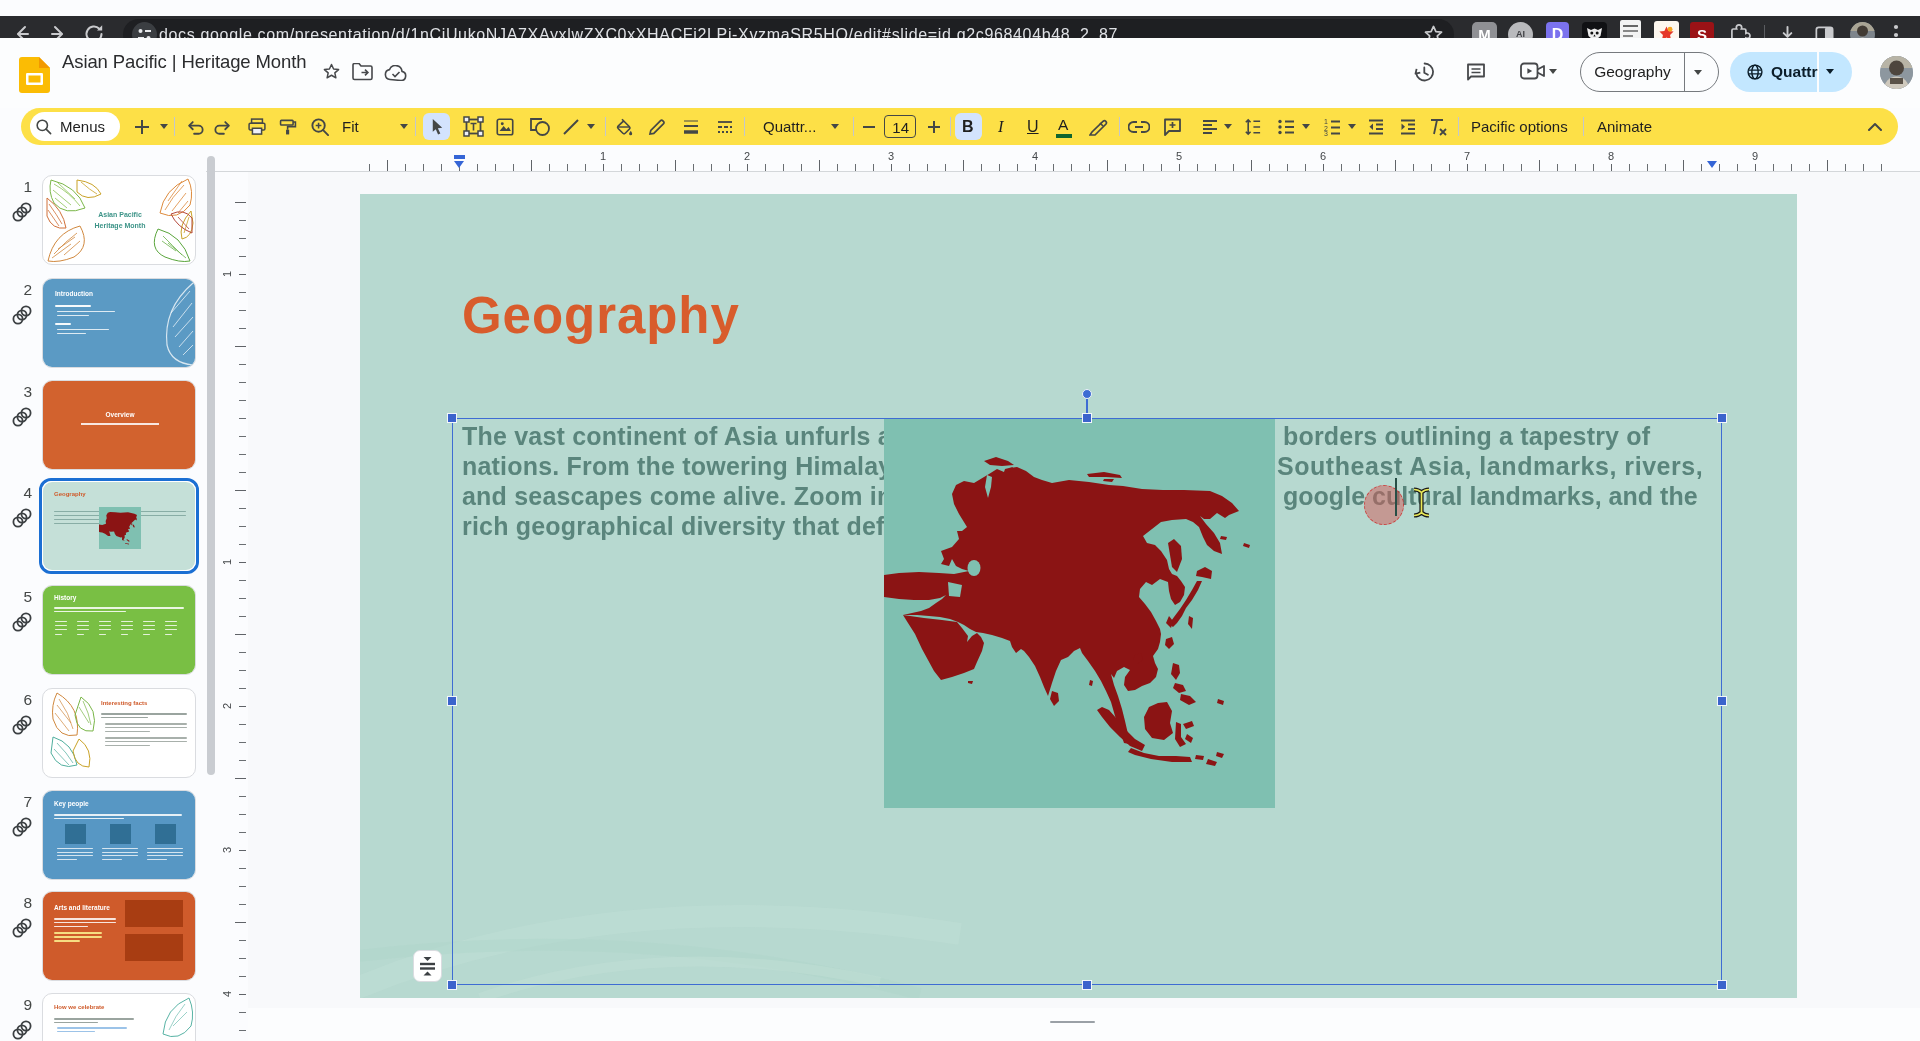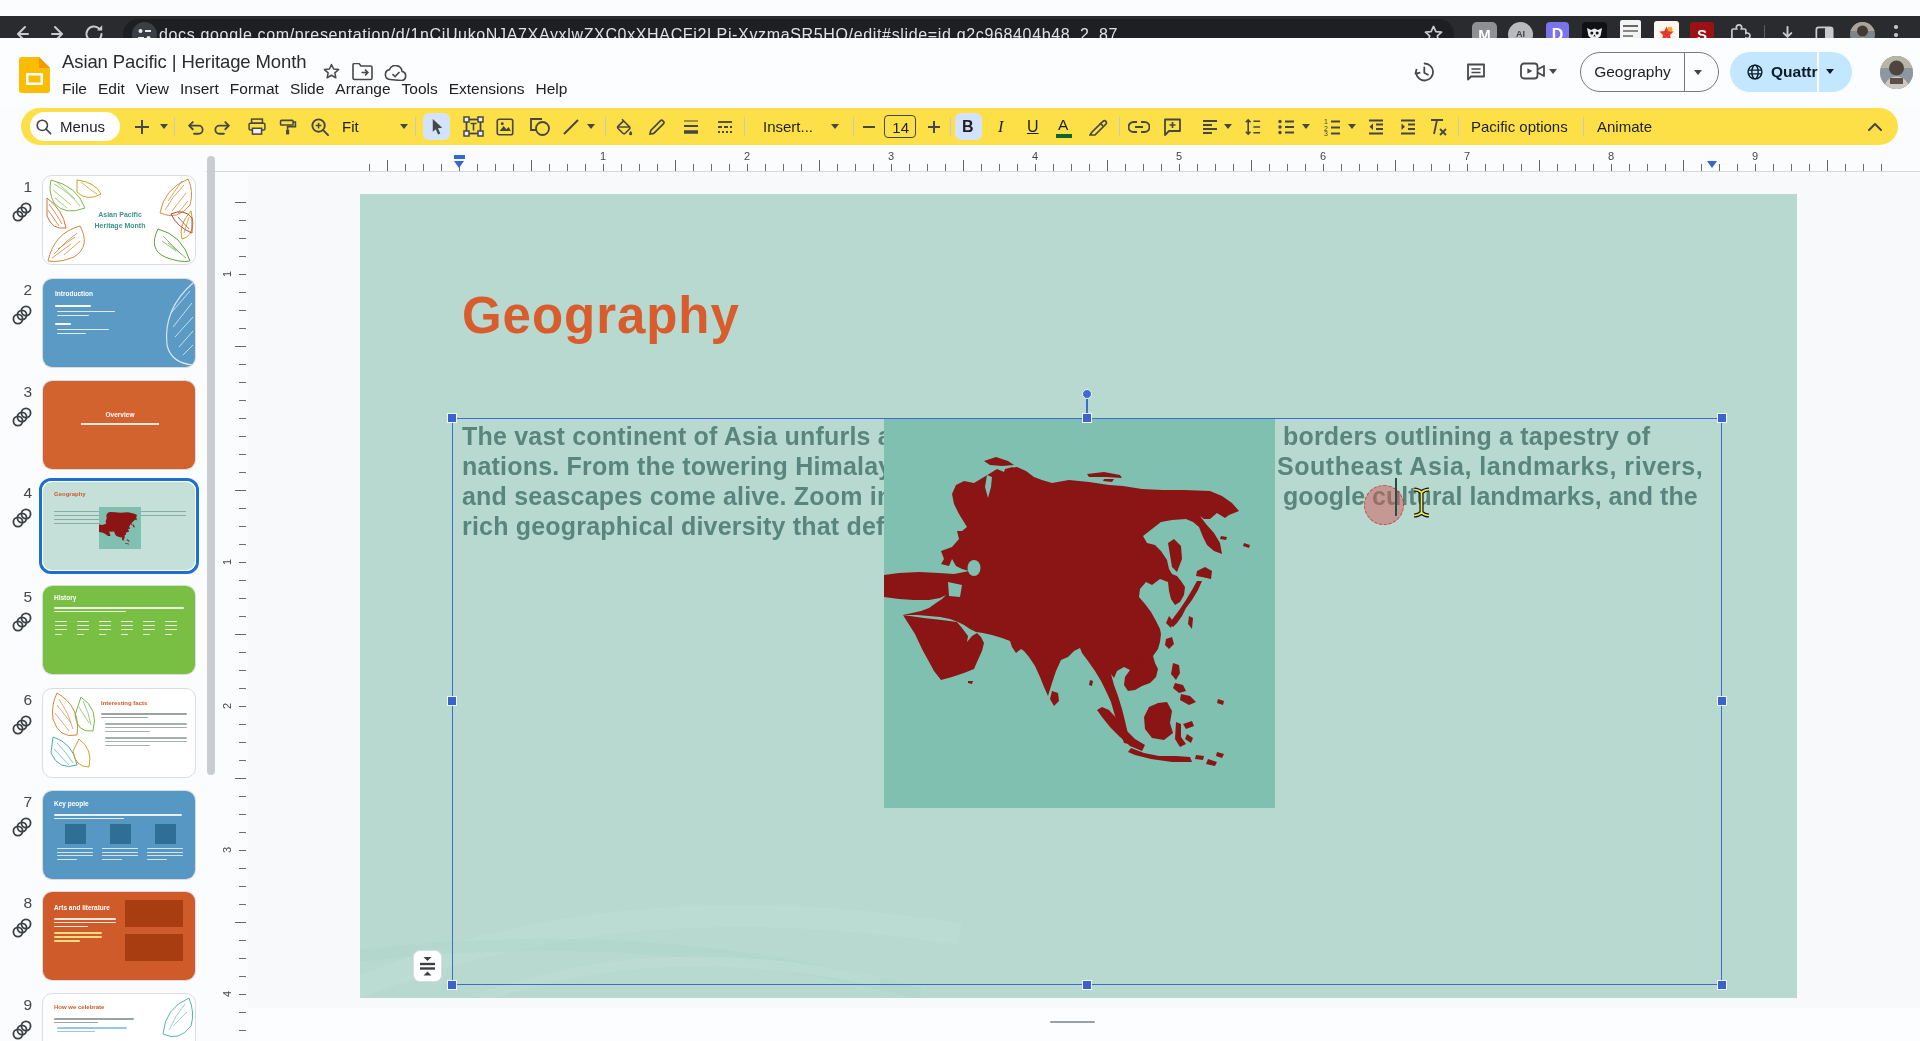--- a/index.html
+++ b/index.html
@@ -117,21 +117,20 @@
       <path d="M12 4 L14.4 9.2 L20.1 9.8 L15.8 13.6 L17 19.2 L12 16.3 L7 19.2 L8.2 13.6 L3.9 9.8 L9.6 9.2 Z" fill="none" stroke="#46484b" stroke-width="1.7" stroke-linejoin="round"></path>
     </svg>
 <svg class="abs" style="left:352px;top:25px" width="21" height="18" viewBox="0 0 21 18">
       <path d="M1 2 a1.5 1.5 0 0 1 1.5 -1.5 H7 l2 2.5 H18.5 A1.5 1.5 0 0 1 20 4.5 V15 a1.5 1.5 0 0 1 -1.5 1.5 h-16 A1.5 1.5 0 0 1 1 15 Z" fill="none" stroke="#46484b" stroke-width="1.6"></path>
       <path d="M9.5 9.5 h6 M13 6.6 l2.9 2.9 -2.9 2.9" stroke="#46484b" stroke-width="1.6" fill="none"></path>
     </svg>
 <svg class="abs" style="left:384px;top:27px" width="23" height="16" viewBox="0 0 23 16">
       <path d="M6 14.5 a5 5 0 0 1 -0.5 -9.9 A6.5 6.5 0 0 1 18 6.4 a4.6 4.6 0 0 1 -1 9.1 Z" fill="none" stroke="#46484b" stroke-width="1.6"></path>
       <path d="M8.5 9 l2.5 2.5 4.5 -4.5" stroke="#46484b" stroke-width="1.6" fill="none"></path>
     </svg>
-<div id="menurow"><span>File</span><span>Edit</span><span>View</span><span>Insert</span><span>Format</span><span>Slide</span><span>Arrange</span><span>Tools</span><span>Extensions</span><span>Help</span></div>
 <svg class="abs" style="left:1412px;top:22px" width="24" height="24" viewBox="0 0 24 24">
       <path d="M12.6 3.5 a8.5 8.5 0 1 1 -8.4 9.9" stroke="#46484b" stroke-width="1.8" fill="none" stroke-linecap="round"></path>
       <path d="M4.6 8.9 L3.5 13.7 8.3 12.6" fill="none" stroke="#46484b" stroke-width="1.8" stroke-linejoin="round"></path>
       <path d="M12.3 7.5 v5.2 l3.6 2.1" stroke="#46484b" stroke-width="1.8" fill="none" stroke-linecap="round"></path>
     </svg>
 <svg class="abs" style="left:1464px;top:22px" width="24" height="24" viewBox="0 0 24 24">
       <path d="M4 4.5 h16 v12 h-13 l-3 3 Z" fill="none" stroke="#46484b" stroke-width="1.8" stroke-linejoin="round"></path>
       <path d="M7.5 9 h9 M7.5 12.5 h9" stroke="#46484b" stroke-width="1.6"></path>
     </svg>
 <svg class="abs" style="left:1520px;top:24px" width="26" height="20" viewBox="0 0 26 20">
@@ -242,21 +241,21 @@
       <path d="M2 3 h14" stroke="#444746" stroke-width="1"></path>
       <path d="M2 8 h14" stroke="#444746" stroke-width="2"></path>
       <path d="M2 14 h14" stroke="#444746" stroke-width="3.5"></path>
     </svg>
 <svg class="abs" style="left:695.0px;top:9.5px" width="18" height="18" viewBox="0 0 18 18">
       <path d="M2 4 h14" stroke="#444746" stroke-width="1.8"></path>
       <path d="M2 9 h4 M8 9 h4 M14 9 h2" stroke="#444746" stroke-width="1.8"></path>
       <path d="M2 14 h2 M6 14 h2 M10 14 h2 M14 14 h2" stroke="#444746" stroke-width="1.8"></path>
     </svg>
 <div class="tsep" style="left:723px"></div>
-<div class="ttext" style="left:742px;top:10px;">Insert...</div>
+<div class="ttext" style="left:742px;top:10px;">Quattr...</div>
 <div class="caret" style="left:809.5px;top:16px"></div>
 <div class="tsep" style="left:832px"></div>
 <svg class="abs" style="left:841.0px;top:11.5px" width="14" height="14" viewBox="0 0 14 14">
       <path d="M1 7 H13" stroke="#444746" stroke-width="2"></path>
     </svg>
 <div class="abs" style="left:863px;top:7px;width:32px;height:23px;border:1.5px solid #444746;border-radius:4px"></div>
 <div class="ttext" style="left:870px;top:10.5px;width:18px;text-align:right">14</div>
 <svg class="abs" style="left:906.0px;top:11.5px" width="14" height="14" viewBox="0 0 14 14">
       <path d="M7 1 V13 M1 7 H13" stroke="#444746" stroke-width="2"></path>
     </svg>

